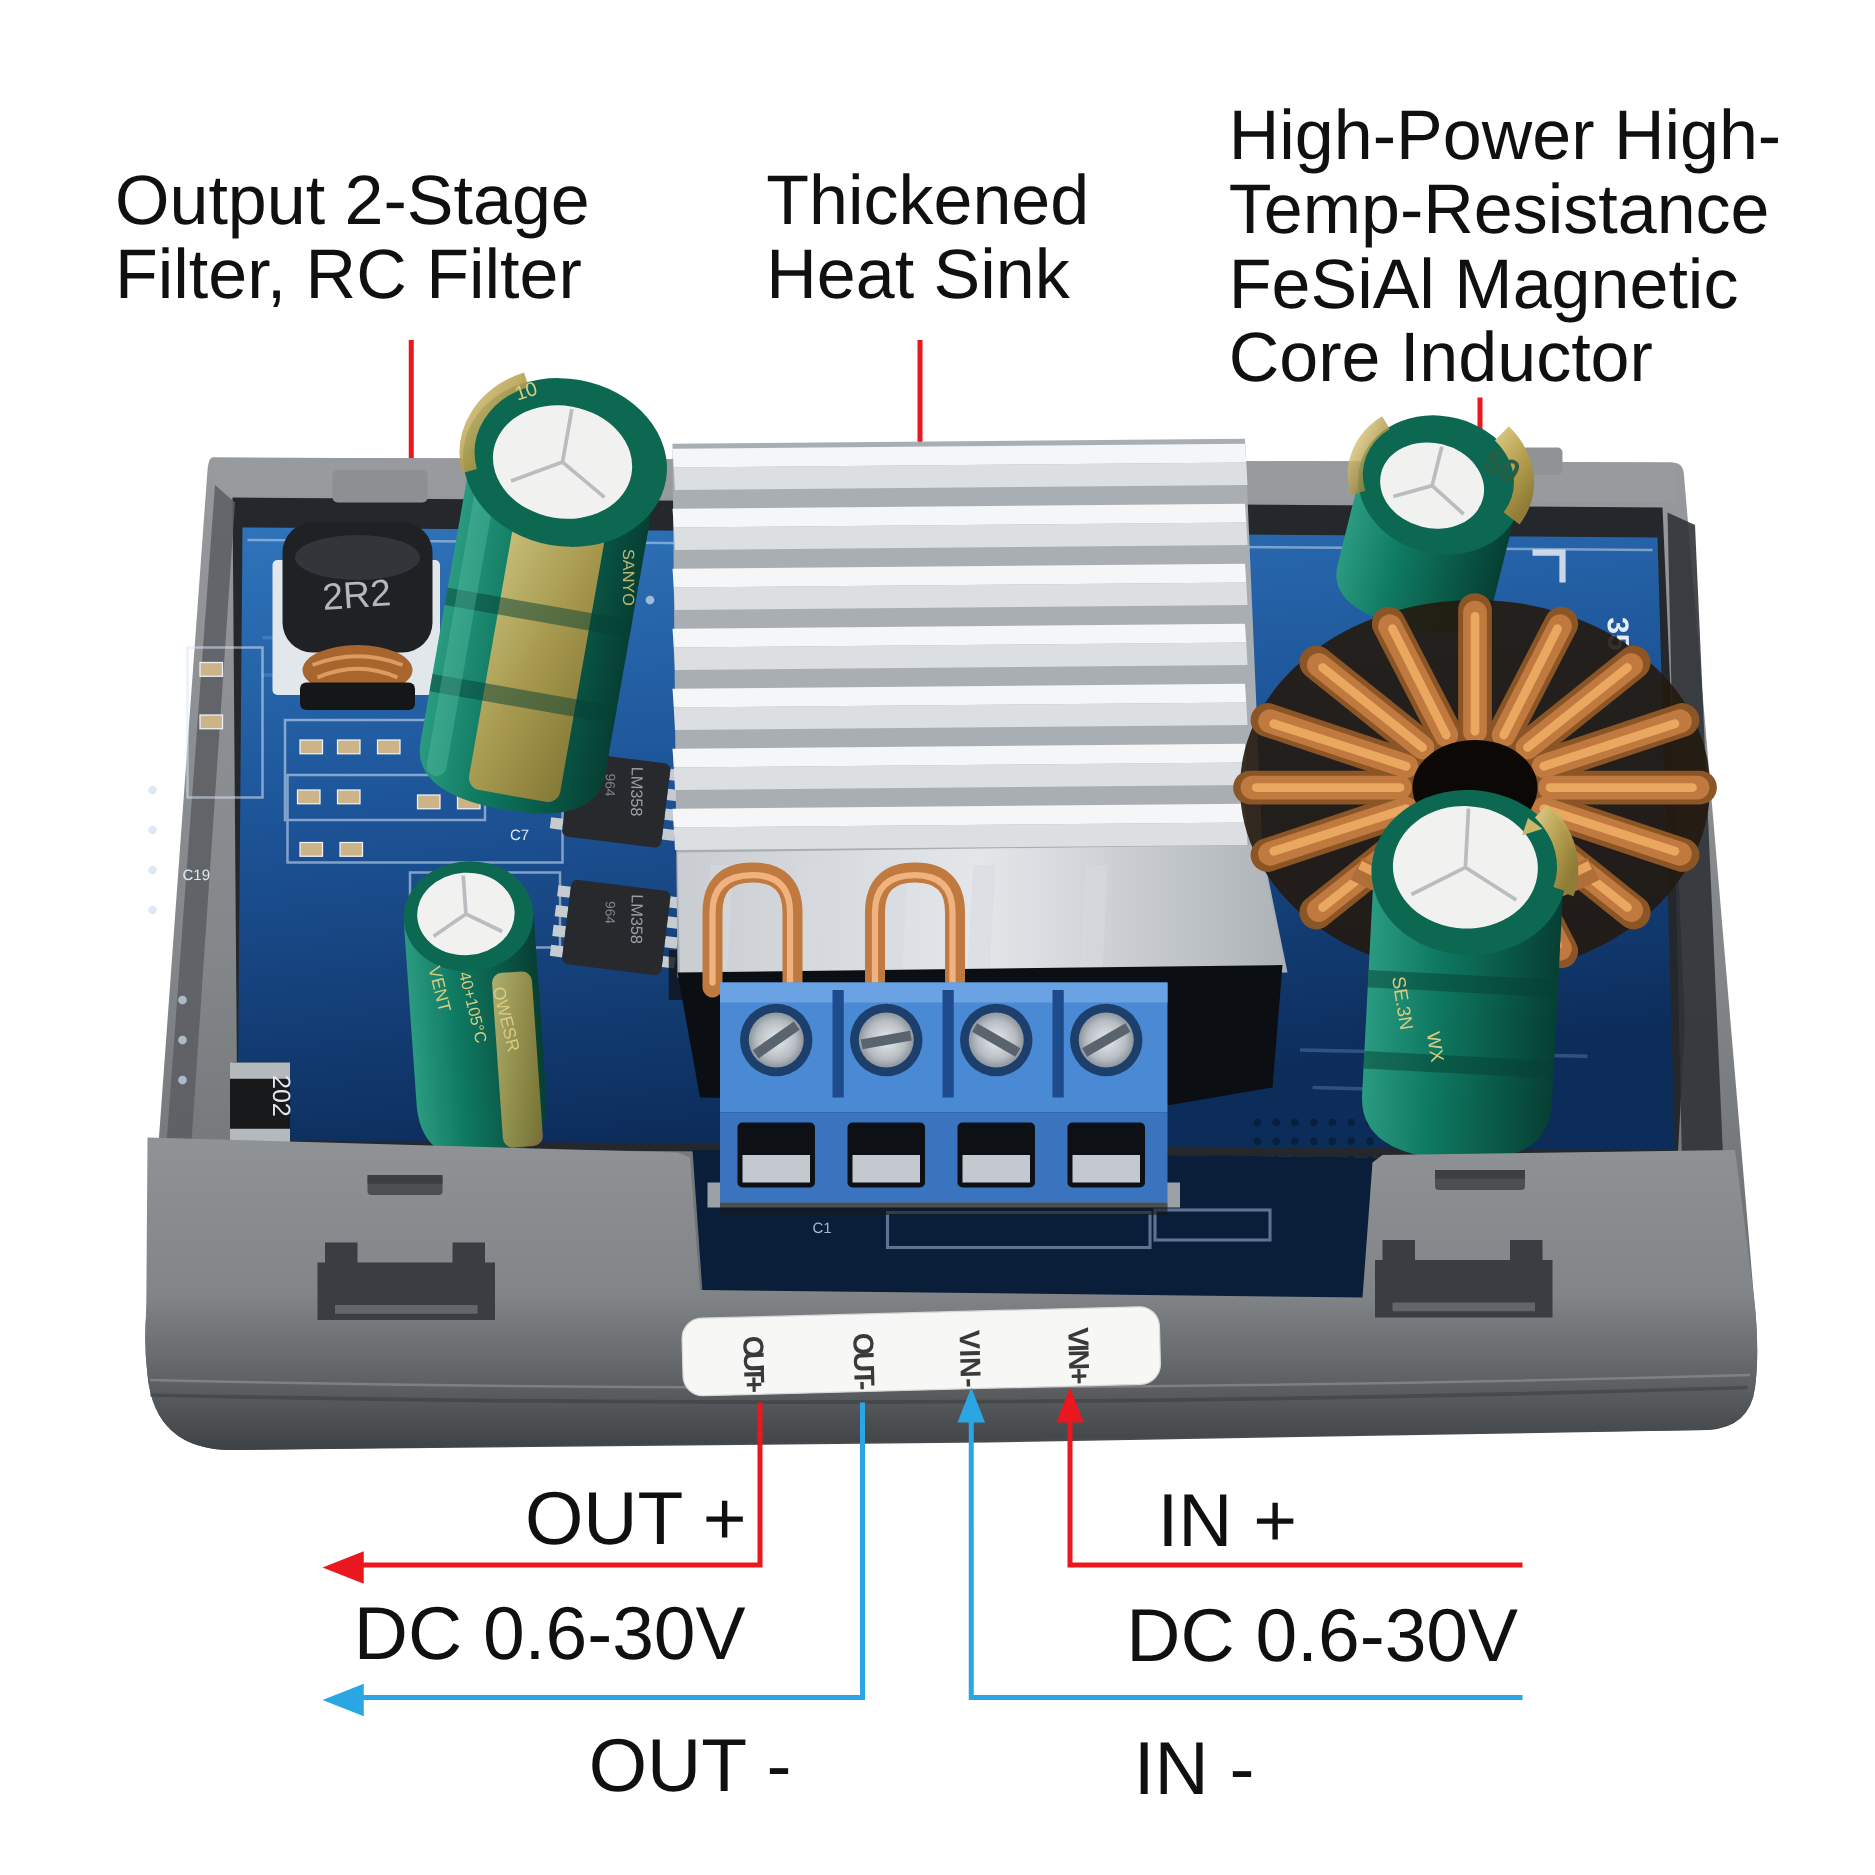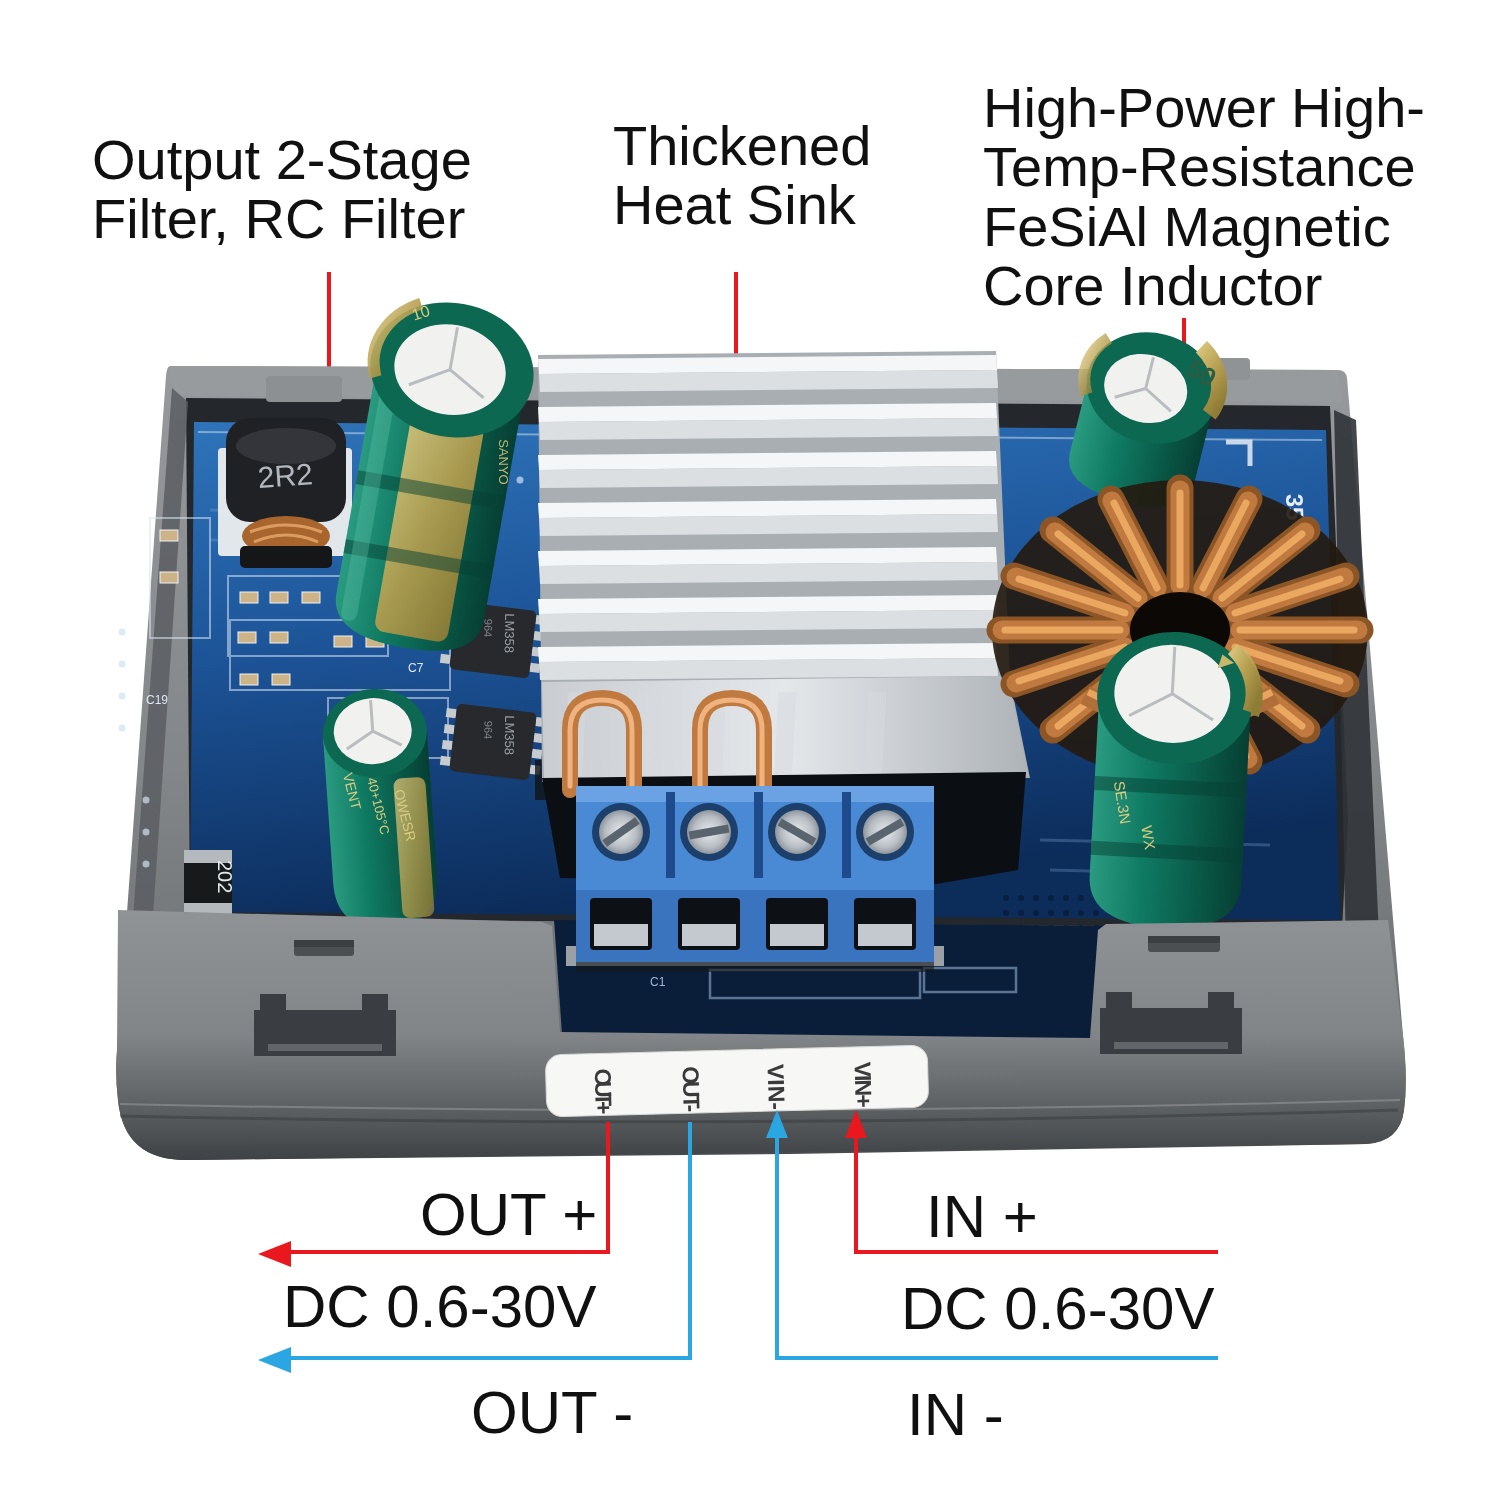--- a/index.html
+++ b/index.html
@@ -16,21 +16,21 @@
   .head.red{fill:var(--arrow-red,#e8181e);}
   .head.blue{fill:var(--arrow-blue,#2aa7e2);}
 </style>
 </head>
 <body>
 
 <div id="canvas">
 
   <div class="anno" style="left:92px;top:130px;">Output 2-Stage
 Filter, RC Filter</div>
-  <div class="anno" style="left:613px;top:116px;">Thickened
+  <div class="anno" style="left:613px;top:130px;">Thickened
 Heat Sink</div>
   <div class="anno" style="left:983px;top:78px;">High-Power High-
 Temp-Resistance
 FeSiAl Magnetic
 Core Inductor</div>
 
   <div class="leader" style="left:327px;top:272px;height:330px;"></div>
   <div class="leader" style="left:734px;top:272px;height:275px;"></div>
   <div class="leader" style="left:1182px;top:318px;height:228px;"></div>
 

